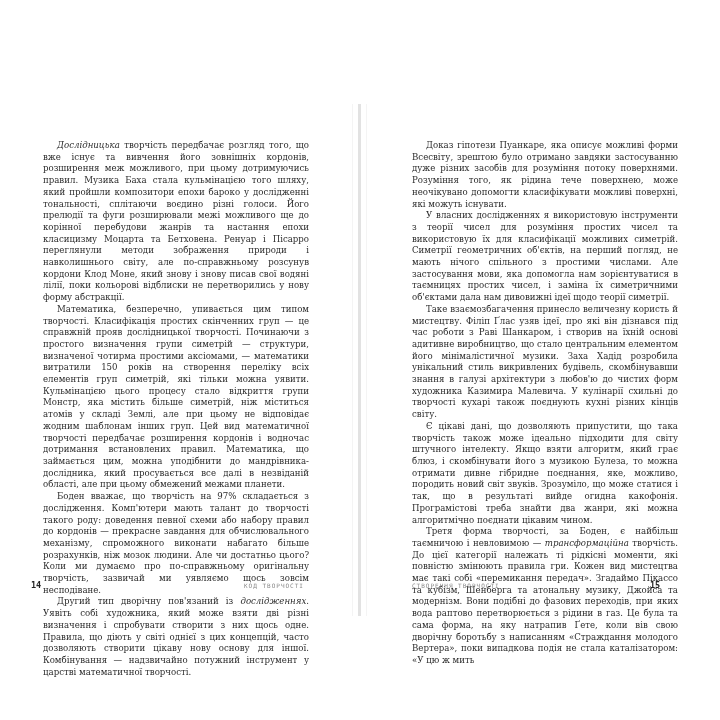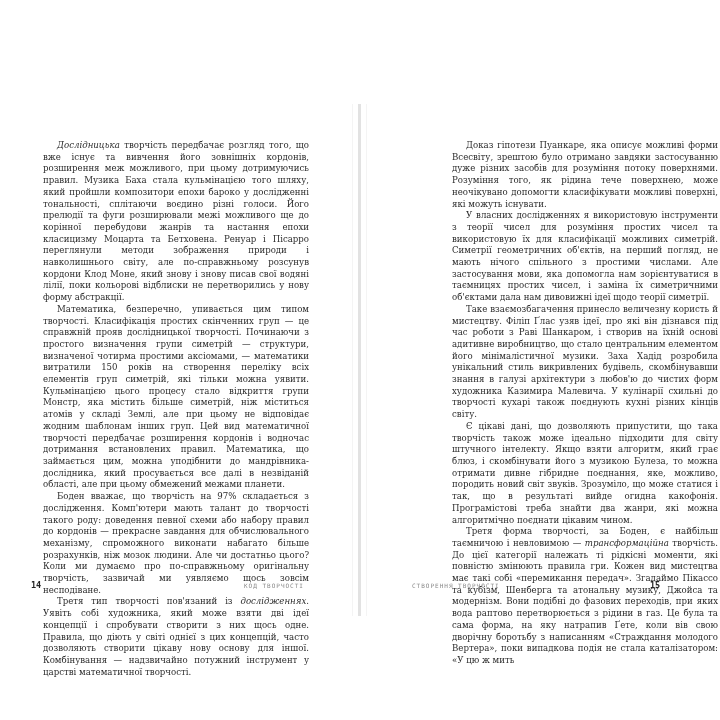--- a/index.html
+++ b/index.html
@@ -10,38 +10,38 @@
   .gutter-shade-r { position: absolute; left: 366px; top: 104px; width: 1px; height: 512px; background: #f4f4f4; }
   .page-text {
     position: absolute; top: 140px;
     font-family: "DejaVu Serif", serif;
     font-size: 8.6px; line-height: 11.7px;
     color: #2b2b2b; text-align: justify;
     hyphens: auto; -webkit-hyphens: auto;
   }
   .page-text p { margin: 0; text-indent: 14px; }
   .left-text { left: 43px; width: 266px; }
-  .right-text { left: 412px; width: 266px; margin-left: 40px; }
+  .right-text { left: 412px; width: 266px; }
   em { font-style: italic; }
   .folio { position: absolute; top: 580px; font-family: "DejaVu Sans Mono", monospace; font-weight: bold; font-size: 8.5px; color: #222; }
   .running { position: absolute; top: 582px; font-family: "DejaVu Sans Mono", monospace; font-size: 6px; letter-spacing: 1px; color: #8a8a8a; }
 </style>
 </head>
 <body>
 
 <div class="spread">
   <div class="gutter-shade-l"></div>
   <div class="gutter"></div>
   <div class="gutter-shade-r"></div>
 
   <div class="page-text left-text">
     <p><em>Дослідницька</em><span> творчість передбачає розгляд того, що вже існує та вивчення його зовнішніх кордонів, розширення меж можливого, при цьому дотримуючись правил. Музика Баха стала кульмінацією того шляху, який пройшли композитори епохи бароко у дослідженні тональності, сплітаючи воєдино різні голоси. Його прелюдії та фуги розширювали межі можливого ще до корінної перебудови жанрів та настання епохи класицизму Моцарта та Бетховена. Ренуар і Пісарро переглянули методи зображення природи і навколишнього світу, але по-справжньому розсунув кордони Клод Моне, який знову і знову писав свої водяні лілії, поки кольорові відблиски не перетворились у нову форму абстракції.</span></p>
     <p>Математика, безперечно, упивається цим типом творчості. Класифікація простих скінченних груп — це справжній прояв дослідницької творчості. Починаючи з простого визначення групи симетрій — структури, визначеної чотирма простими аксіомами, — математики витратили 150 років на створення переліку всіх елементів груп симетрій, які тільки можна уявити. Кульмінацією цього процесу стало відкриття групи Монстр, яка містить більше симетрій, ніж міститься атомів у складі Землі, але при цьому не відповідає жодним шаблонам інших груп. Цей вид математичної творчості передбачає розширення кордонів і водночас дотримання встановлених правил. Математика, що займається цим, можна уподібнити до мандрівника-дослідника, який просувається все далі в незвіданій області, але при цьому обмежений межами планети.</p>
     <p>Боден вважає, що творчість на 97% складається з дослідження. Комп'ютери мають талант до творчості такого роду: доведення певної схеми або набору правил до кордонів — прекрасне завдання для обчислювального механізму, спроможного виконати набагато більше розрахунків, ніж мозок людини. Але чи достатньо цього? Коли ми думаємо про по-справжньому оригінальну творчість, зазвичай ми уявляємо щось зовсім несподіване.</p>
-    <p><span>Третя тип творчості пов'язаний із </span><em>дослідженнях</em><span>. Уявіть собі художника, який може взяти дві ідеї концепції і спробувати створити з них щось одне. Правила, що діють у світі однієї з цих концепцій, часто дозволяють створити цікаву нову основу для іншої. Комбінування — надзвичайно потужний інструмент у царстві математичної творчості.</span></p>
+    <p><span>Другий тип дворічну пов'язаний із </span><em>дослідженнях</em><span>. Уявіть собі художника, який може взяти дві різні визначення і спробувати створити з них щось одне. Правила, що діють у світі однієї з цих концепцій, часто дозволяють створити цікаву нову основу для іншої. Комбінування — надзвичайно потужний інструмент у царстві математичної творчості.</span></p>
   </div>
 
   <div class="folio" style="left:31px;">14</div>
   <div class="running" style="left:244px;">КОД ТВОРЧОСТІ</div>
 
   <div class="page-text right-text">
     <p>Доказ гіпотези Пуанкаре, яка описує можливі форми Всесвіту, зрештою було отримано завдяки застосуванню дуже різних засобів для розуміння потоку поверхнями. Розуміння того, як рідина тече поверхнею, може неочікувано допомогти класифікувати можливі поверхні, які можуть існувати.</p>
     <p>У власних дослідженнях я використовую інструменти з теорії чисел для розуміння простих чисел та використовую їх для класифікації можливих симетрій. Симетрії геометричних об'єктів, на перший погляд, не мають нічого спільного з простими числами. Але застосування мови, яка допомогла нам зорієнтуватися в таємницях простих чисел, і заміна їх симетричними об'єктами дала нам дивовижні ідеї щодо теорії симетрії.</p>
     <p>Таке взаємозбагачення принесло величезну користь й мистецтву. Філіп Ґлас узяв ідеї, про які він дізнався під час роботи з Раві Шанкаром, і створив на їхній основі адитивне виробництво, що стало центральним елементом його мінімалістичної музики. Заха Хадід розробила унікальний стиль викривлених будівель, скомбінувавши знання в галузі архітектури з любов'ю до чистих форм художника Казимира Малевича. У кулінарії схильні до творчості кухарі також поєднують кухні різних кінців світу.</p>
     <p>Є цікаві дані, що дозволяють припустити, що така творчість також може ідеально підходити для світу штучного інтелекту. Якщо взяти алгоритм, який грає блюз, і скомбінувати його з музикою Булеза, то можна отримати дивне гібридне поєднання, яке, можливо, породить новий світ звуків. Зрозуміло, що може статися і так, що в результаті вийде огидна какофонія. Програмістові треба знайти два жанри, які можна алгоритмічно поєднати цікавим чином.</p>

